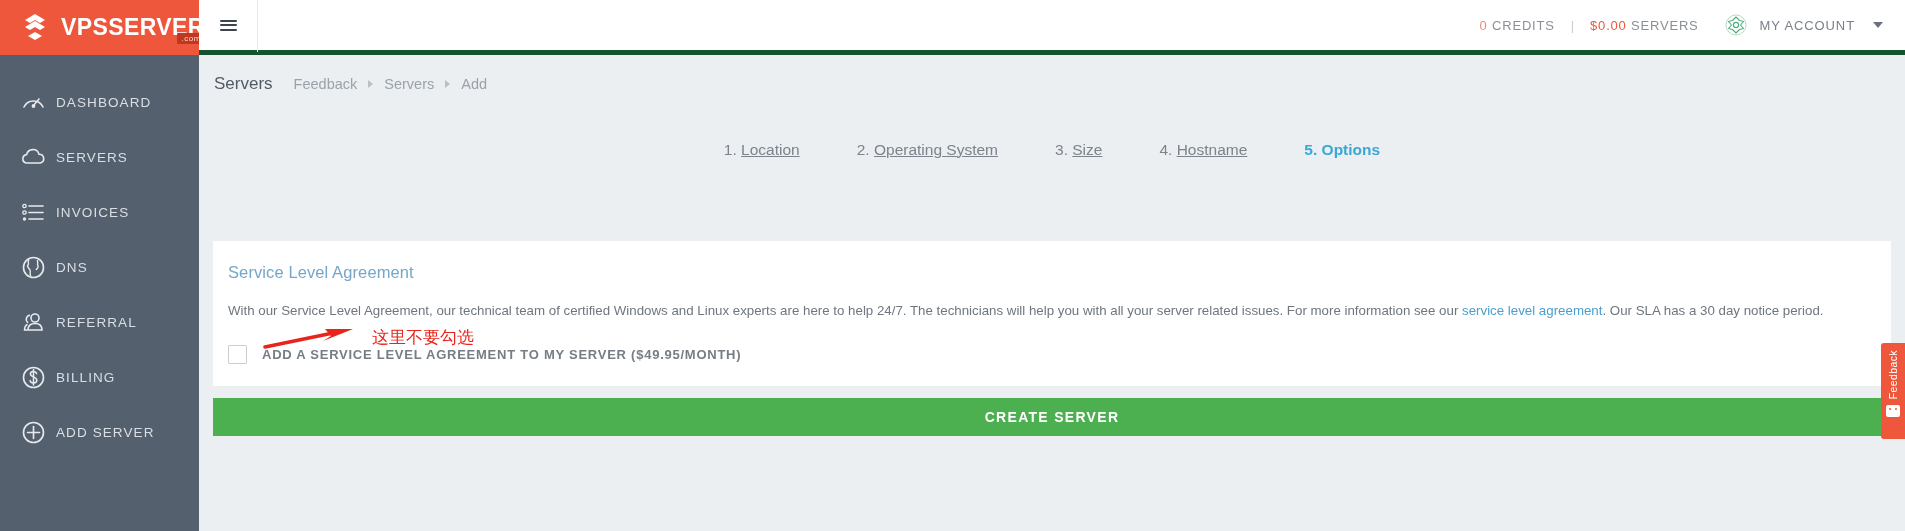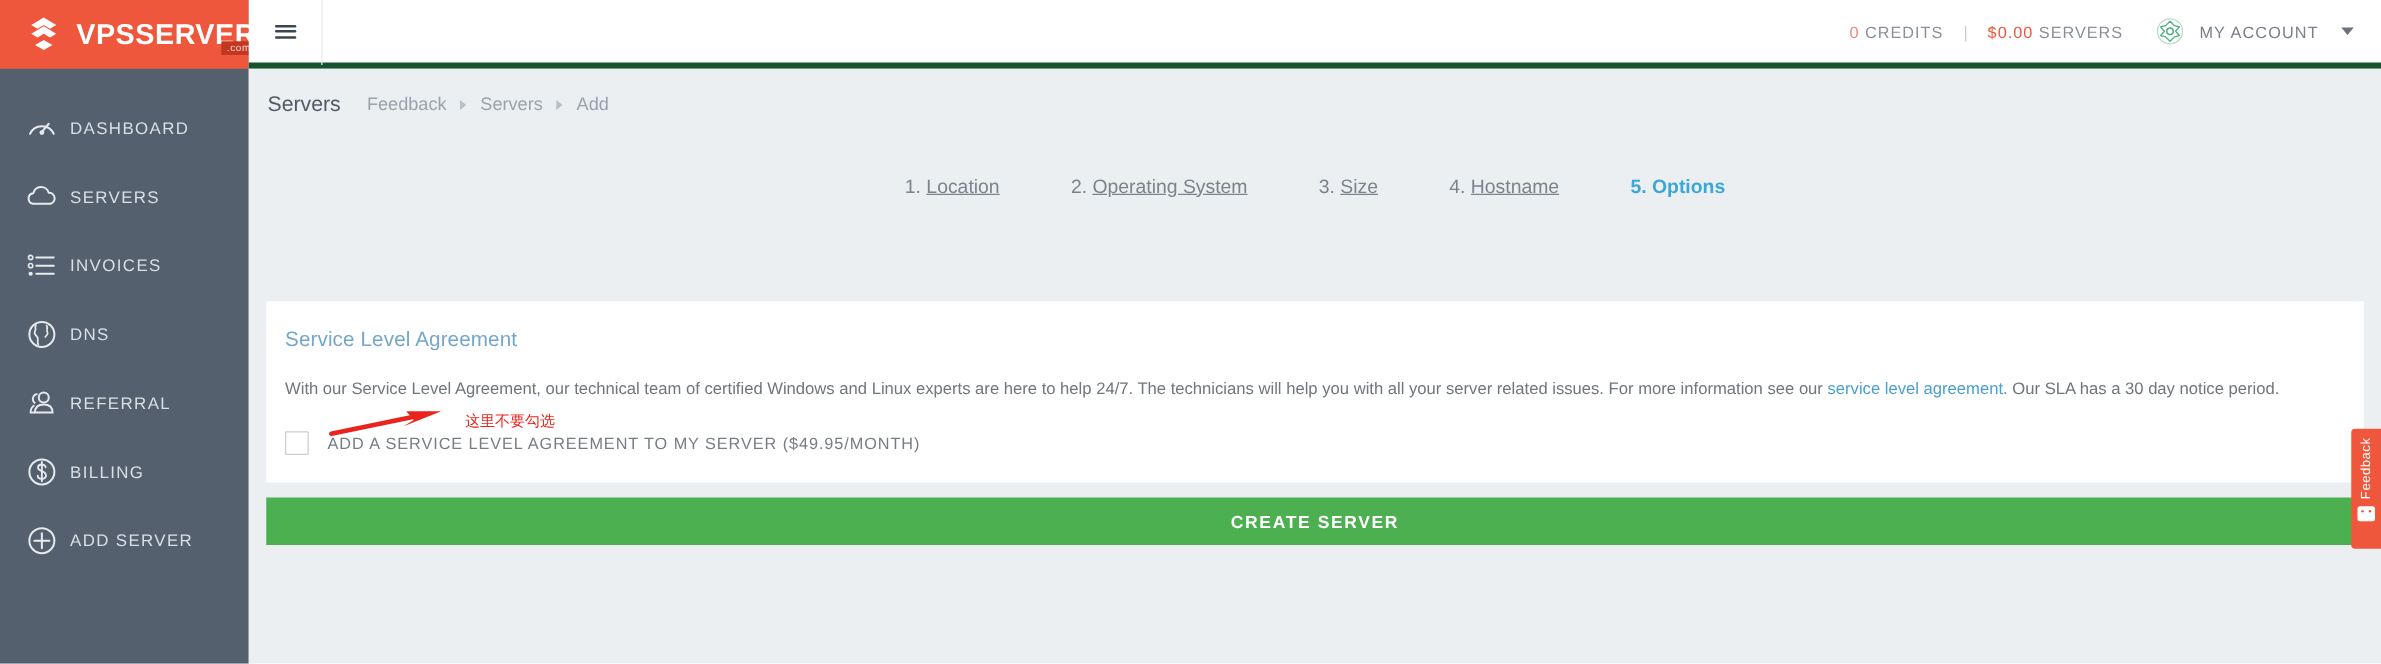--- a/index.html
+++ b/index.html
@@ -144,30 +144,31 @@
     display: flex; align-items: center;
   }
   .cbox {
     width: 19px; height: 19px;
     border: 1px solid #c9ced4; background: #fff;
     border-radius: 1px; cursor: pointer;
   }
   .cblabel {
     margin-left: 15px; font-size: 13px; color: #767d85;
     letter-spacing: 0.75px;
+    font-weight: bold;
   }
 
   
   .annot {
     position: absolute; left: 50px; top: 81px;
     display: flex; align-items: center; pointer-events: none;
   }
   .annot-text {
     margin-left: 14px;
-    color: #e8241c; font-size: 12px;
+    color: #e8241c; font-size: 17px;
     font-family: "DejaVu Sans", sans-serif;
   }
 
   .create-btn {
     position: absolute; left: 14px; top: 343px;
     width: 1678px; height: 38px;
     background: #4caf50;
     border: none; cursor: pointer;
     color: #ffffff; font-size: 14px; font-weight: bold;
     letter-spacing: 1.3px;

